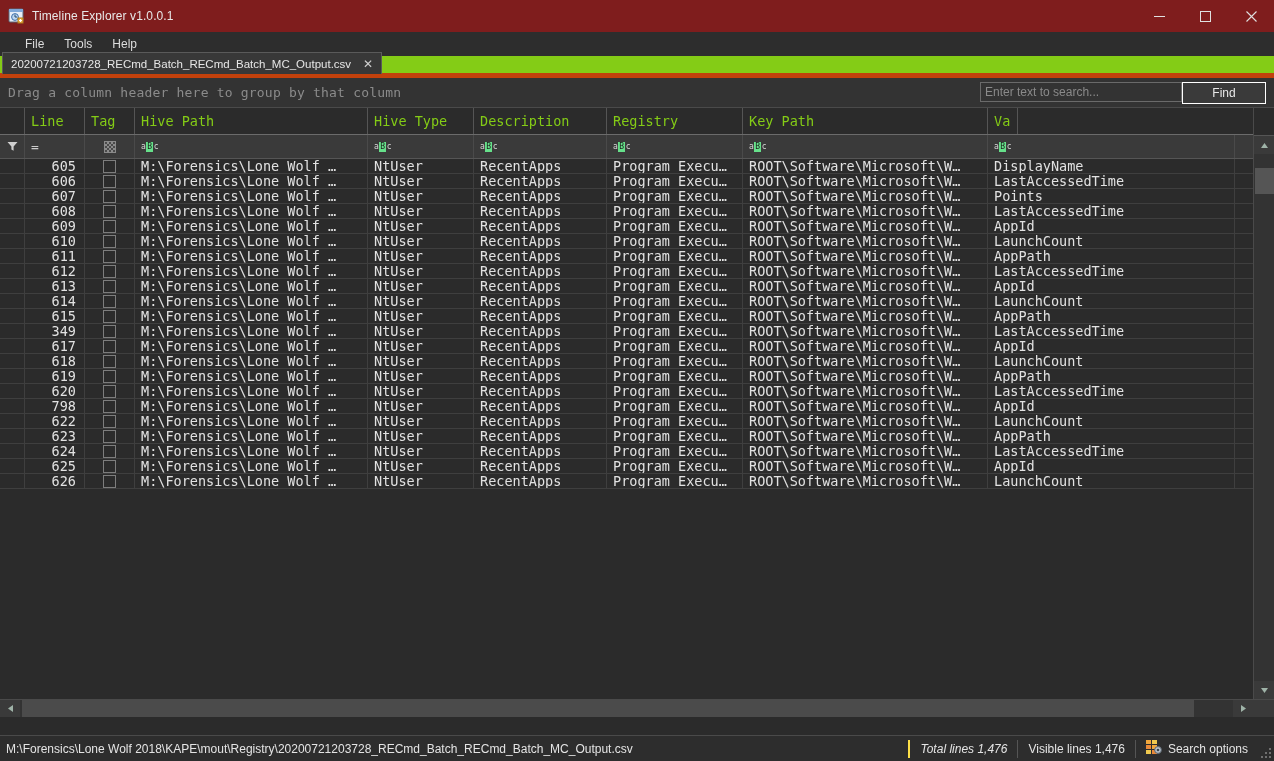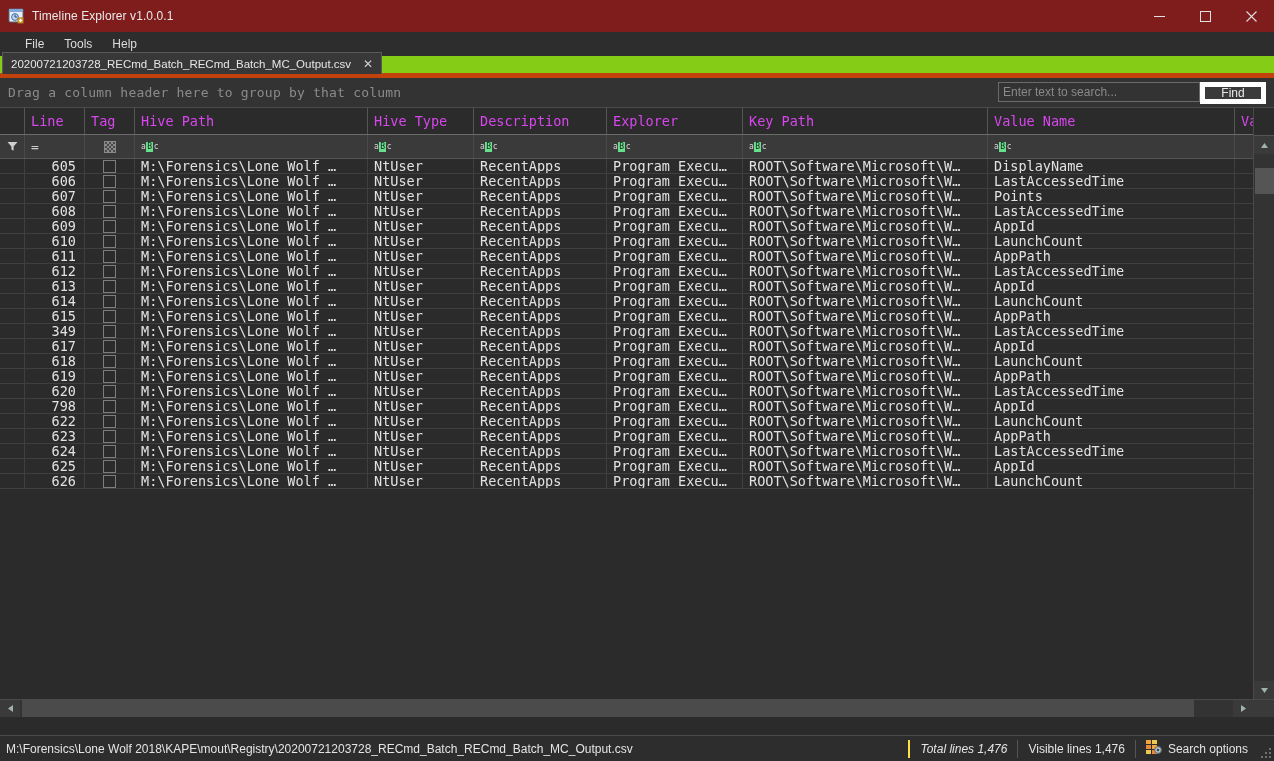--- a/index.html
+++ b/index.html
@@ -84,22 +84,22 @@
   }
   .search-input {
     width: 202px; height: 20px;
     background: #333333; border: 1px solid #6a6a6a;
     color: #d8d8d8; font-size: 12px;
     padding: 0 4px; outline: none;
     font-family: "Liberation Sans", sans-serif;
   }
   .search-input::placeholder { color: #8a8a8a; }
   .find-btn {
-    width: 66px; height: 22px;
-    background: #3a3a3a; border: 5px solid #ffffff;
+    width: 84px; height: 22px;
+    background: #3a3a3a; border: 1px solid #ffffff;
     color: #e8e8e8; font-size: 12px;
     display: flex; align-items: center; justify-content: center;
   }
 
   
   .gridwrap {
     position: relative;
     width: 1274px;
     height: 609px;
     background: #2b2b2b;
@@ -109,21 +109,21 @@
     position: absolute; left: 0; top: 0;
     width: 1253px; height: 591px;
     overflow: hidden;
   }
   .hdr-row {
     display: flex; height: 27px;
     background: #2b2b2b;
     border-bottom: 1px solid #6b6b6b;
   }
   .hdr-cell {
-    color: #d946ef;
+    color: #84cc16;
     font-family: "DejaVu Sans Mono", "Liberation Mono", monospace;
     font-size: 13.5px;
     display: flex; align-items: center;
     padding-left: 6px;
     border-right: 1px solid #555;
     flex: 0 0 auto;
     overflow: hidden; white-space: nowrap; text-align: center;
   }
   .hdr-cell.indicator { border-right: 1px solid #555; }
 
@@ -329,23 +329,22 @@
 
   <div class="grid-scroll-area">
 
     <div class="hdr-row">
       <div class="hdr-cell indicator w-ind"></div>
       <div class="hdr-cell w-line">Line</div>
       <div class="hdr-cell w-tag">Tag</div>
       <div class="hdr-cell w-hpath">Hive Path</div>
       <div class="hdr-cell w-htype">Hive Type</div>
       <div class="hdr-cell w-desc">Description</div>
-      <div class="hdr-cell w-cat">Explorer</div>
+      <div class="hdr-cell w-cat">Registry</div>
       <div class="hdr-cell w-kpath">Key Path</div>
-      <div class="hdr-cell w-vname">Value Name</div>
       <div class="hdr-cell w-vdata">Va</div>
     </div>
 
     <div class="filter-row">
       <div class="filter-cell w-ind" style="padding-left:0;">
         <span class="filter-funnel">
           <svg width="11" height="11" viewBox="0 0 11 11">
             <path d="M0.5 1 H10.5 L6.6 5.4 V9.8 L4.4 8.6 V5.4 Z" fill="#cfcfcf"></path>
           </svg>
         </span>

